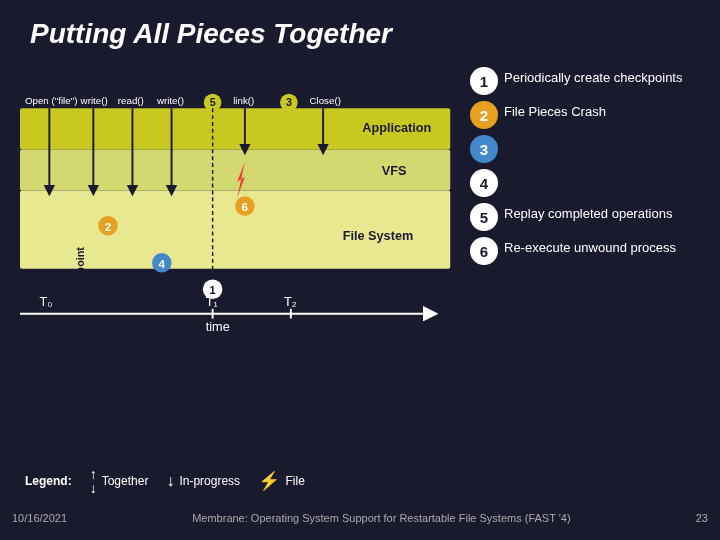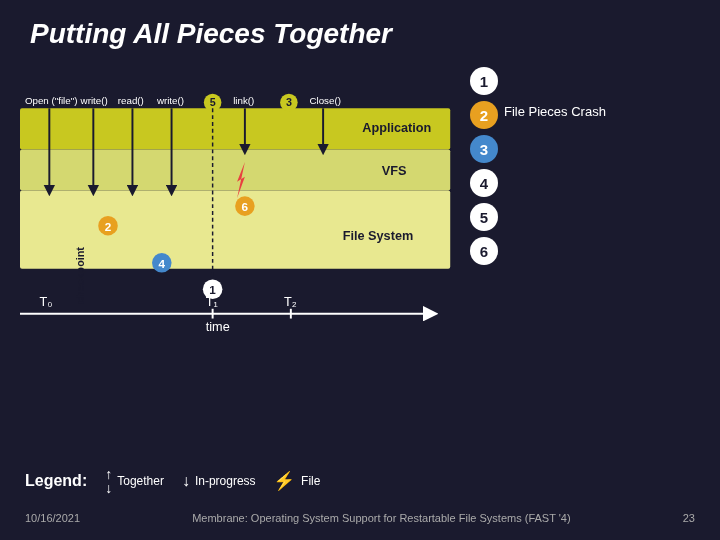--- a/index.html
+++ b/index.html
@@ -86,21 +86,21 @@
       align-items: center;
       padding: 6px 25px 4px 25px;
       height: 60px;
     }
     .legend-area {
       display: flex;
       align-items: center;
       gap: 18px;
     }
     .legend-label {
-      font-size: 16px;
+      font-size: 12px;
       font-weight: bold;
       color: white;
     }
     .legend-item {
       display: flex;
       align-items: center;
       gap: 5px;
       font-size: 12px;
       color: white;
     }
@@ -112,21 +112,21 @@
     }
     .arrow-up { font-size: 14px; color: white; line-height: 1; }
     .arrow-down { font-size: 14px; color: white; line-height: 1; }
     .crash-icon {
       color: #e84040;
       font-size: 18px;
     }
     .footer {
       display: flex;
       justify-content: space-between;
-      padding: 2px 25px;
+      padding: 2px 12px;
       font-size: 11px;
       color: #aaaaaa;
     }
   </style>
 </head>
 <body>
 
 <div class="slide">
 
   <div class="title">Putting All  Pieces Together</div>
@@ -206,36 +206,39 @@
           <marker id="warr" markerWidth="8" markerHeight="8" refX="4" refY="4" orient="auto">
             <path d="M0,0 L8,4 L0,8 Z" fill="white"></path>
           </marker>
         </defs>
       </svg>
     </div>
 
     <div class="info-boxes">
       <div class="info-box">
         <div class="info-number circle-white">1</div>
+        <div class="info-text">Periodically create checkpoints</div>
       </div>
       <div class="info-box">
         <div class="info-number circle-orange">2</div>
         <div class="info-text">File Pieces Crash</div>
       </div>
       <div class="info-box">
         <div class="info-number circle-blue">3</div>
       </div>
       <div class="info-box">
         <div class="info-number circle-white">4</div>
       </div>
       <div class="info-box">
         <div class="info-number circle-white">5</div>
+        <div class="info-text">Replay completed operations</div>
       </div>
       <div class="info-box">
         <div class="info-number circle-white">6</div>
+        <div class="info-text">Re-execute unwound process</div>
       </div>
     </div>
 
   </div>
 
   <div class="bottom-area">
     <div class="legend-area">
       <span class="legend-label">Legend:</span>
       <div class="legend-item">
         <div class="legend-arrows">

